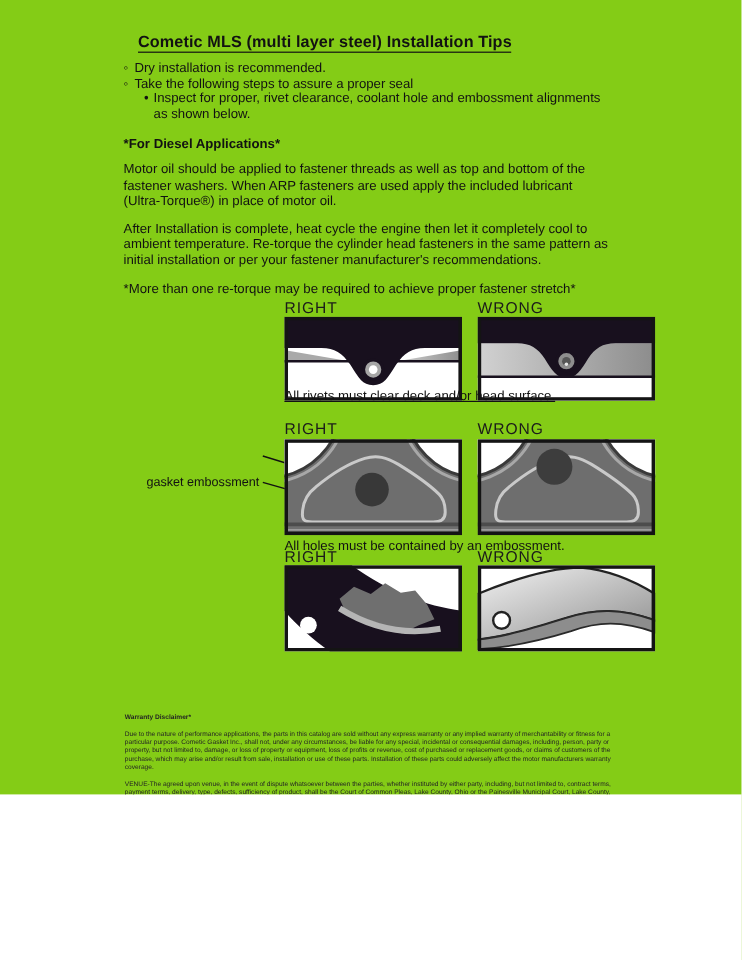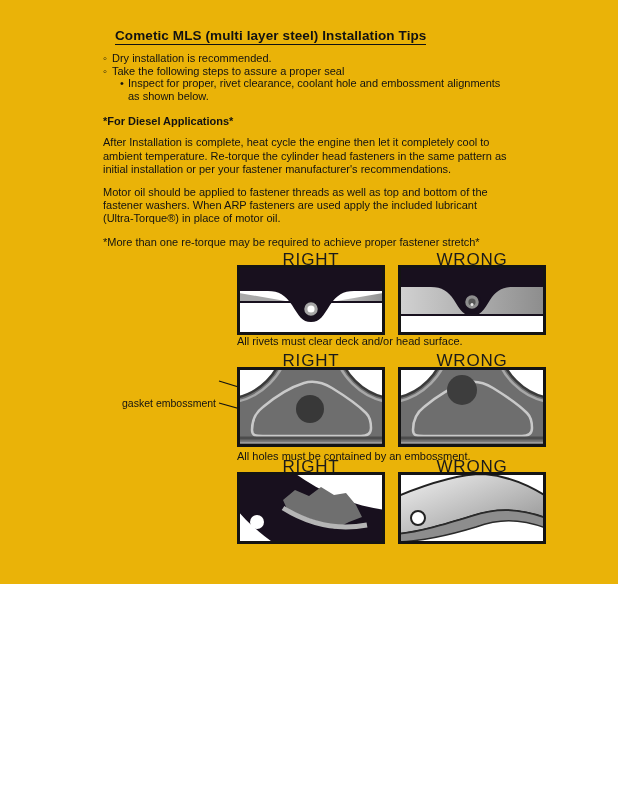--- a/index.html
+++ b/index.html
@@ -1,35 +1,35 @@
 <!DOCTYPE html>
 <html><head>
 <meta charset="utf-8">
 <style>
   html,body{margin:0;padding:0;background:#ffffff;}
   body{width:618px;height:800px;font-family:"Liberation Sans",sans-serif;color:#121212;}
-  .page{position:relative;width:618px;height:584px;background:#eab308;overflow:hidden;}
+  .page{position:relative;width:618px;height:662px;background:#84cc16;overflow:hidden;}
 
   
   .textcol{padding:26px 0 0 103px;width:412px;}
   .title{display:inline-block;margin-left:12px;font-size:13.5px;font-weight:bold;
          border-bottom:1.6px solid #121212;padding-bottom:1px;letter-spacing:.1px;}
   .tips{margin-top:7px;font-size:11px;line-height:12.6px;}
   .tip{display:flex;}
   .tip::before{content:"◦";width:9px;flex:0 0 9px;text-align:left;font-size:11px;}
   .subtips{margin-left:17px;}
   .subtip{display:flex;}
   .subtip::before{content:"•";width:8px;flex:0 0 8px;font-size:11px;}
   .diesel-heading{margin-top:13px;font-size:11px;font-weight:bold;}
   .para{margin-top:9px;font-size:11px;line-height:13.4px;width:404px;}
   .note{margin-top:10px;font-size:11px;}
 
   
   .diagrams{position:relative;height:322px;margin-top:2px;}
-  .dg-label{position:absolute;width:148px;text-align:center;font-size:17px;letter-spacing:.8px;color:#1b1b1b;}
+  .dg-label{position:absolute;width:148px;text-align:left;font-size:13px;letter-spacing:.8px;color:#1b1b1b;}
   .panel{position:absolute;width:148px;}
   .panel svg{display:block;}
   .caption{position:absolute;font-size:11px;line-height:12.6px;color:#121212;}
   .side-label{position:absolute;left:96px;width:120px;text-align:right;font-size:10.5px;line-height:12px;}
   .leader{position:absolute;left:0;top:0;pointer-events:none;}
 
   
   .legal{margin:24px 0 0 104px;width:412px;font-size:5.5px;line-height:7px;color:#242424;}
   .legal .lg-head{font-weight:bold;margin-bottom:7px;}
   .legal p{margin:0 0 7px 0;white-space:pre-line;}
@@ -50,22 +50,22 @@
           <span>Take the following steps to assure a proper seal</span>
         </div>
       <div class="subtips">
         <div class="subtip">
             <span>Inspect for proper, rivet clearance, coolant hole and embossment alignments as shown below.</span>
           </div>
       </div>
     </div>
 
     <div class="diesel-heading">*For Diesel Applications*</div>
+    <div class="para">Motor oil should be applied to fastener threads as well as top and bottom of the fastener washers. When ARP fasteners are used apply the included lubricant (Ultra-Torque®) in place of motor oil.</div>
     <div class="para">After Installation is complete, heat cycle the engine then let it completely cool to ambient temperature. Re-torque the cylinder head fasteners in the same pattern as initial installation or per your fastener manufacturer's recommendations.</div>
-    <div class="para">Motor oil should be applied to fastener threads as well as top and bottom of the fastener washers. When ARP fasteners are used apply the included lubricant (Ultra-Torque®) in place of motor oil.</div>
     <div class="note">*More than one re-torque may be required to achieve proper fastener stretch*</div>
   </div>
 
   <div class="diagrams">
 
     <div class="dg-label" style="left:237px;top:0;">RIGHT</div>
     <div class="dg-label" style="left:398px;top:0;">WRONG</div>
 
     <div class="panel" style="left:237px;top:15px;">
       <svg width="148" height="70" viewBox="0 0 148 70">
@@ -99,21 +99,21 @@
         <rect x="0" y="50" width="148" height="20" fill="#fff"></rect>
         <path d="M0,50 H148" stroke="#18101e" stroke-width="2"></path>
         <path d="M0,0 H148 V22 H115 C104,22 98,26 92,35 C86,45 82,51 74,51 C66,51 62,45 56,35 C50,26 44,22 33,22 H0 Z" fill="#18101e"></path>
         <circle cx="74" cy="37" r="8" fill="#8e8e8e" stroke="#18101e" stroke-width="2.5"></circle>
         <circle cx="74" cy="37" r="3.6" fill="#565656"></circle>
         <circle cx="74" cy="39.6" r="1.5" fill="#e8e8e8"></circle>
         <rect x="1.5" y="1.5" width="145" height="67" fill="none" stroke="#141414" stroke-width="3"></rect>
       </svg>
     </div>
 
-    <div class="caption" style="left:237px;top:85px;width:300px;">All rivets must clear deck and/or head surface.</div>
+    <div class="caption" style="left:237px;top:75px;width:300px;text-decoration:underline;">All rivets must clear deck and/or head surface.</div>
 
     <div class="dg-label" style="left:237px;top:101px;">RIGHT</div>
     <div class="dg-label" style="left:398px;top:101px;">WRONG</div>
 
     <div class="side-label" style="top:147px;">gasket embossment</div>
 
     <svg class="leader" width="618" height="322">
       <line x1="219" y1="131" x2="307" y2="158" stroke="#111" stroke-width="1.2"></line>
       <line x1="219" y1="153" x2="258" y2="164" stroke="#111" stroke-width="1.2"></line>
     </svg>

